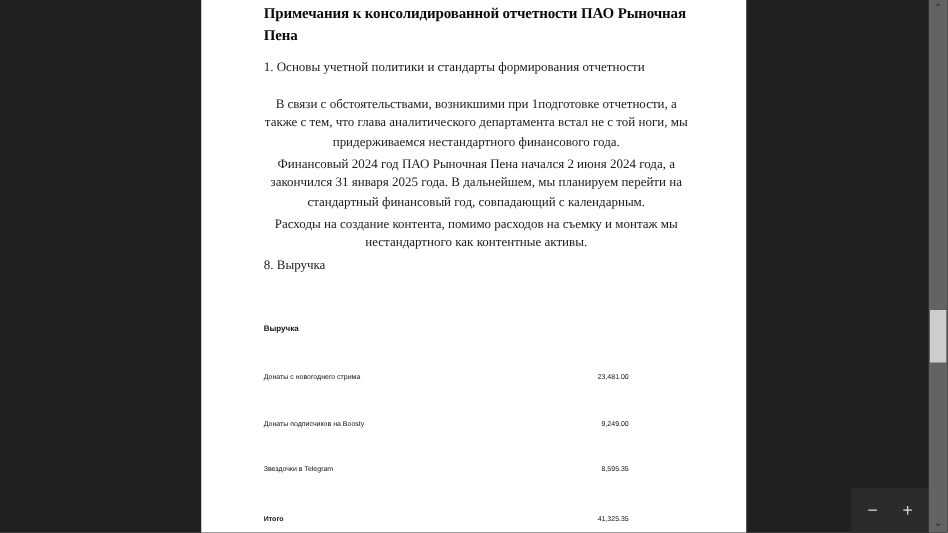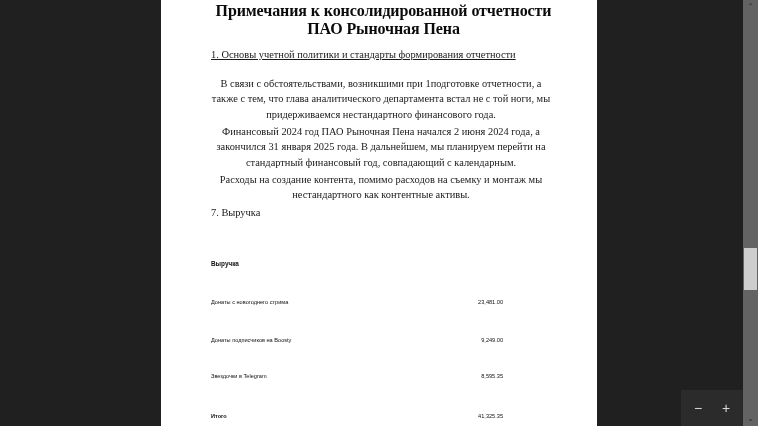--- a/index.html
+++ b/index.html
@@ -40,37 +40,36 @@
     padding: 0;
   }
 
   .doc-title {
     position: absolute;
     left: 50px;
     top: 2px;
     width: 345px;
     font-family: "Liberation Serif", serif;
     font-weight: bold;
-    font-size: 16px;
+    font-size: 12px;
     line-height: 17.5px;
     color: #0b0b0b;
     letter-spacing: -0.1px;
-    text-align: center;
   }
 
   .sec-head {
     position: absolute;
     left: 50px;
     width: 360px;
     font-family: "Liberation Serif", serif;
     font-size: 10.4px;
     line-height: 14px;
     color: #1a1a1a;
   }
-  #sec1 { top: 48px; text-decoration: underline; }
+  #sec1 { top: 48px; }
   #sec2 { top: 206px; }
 
   .para {
     position: absolute;
     left: 50px;
     width: 340px;
     font-family: "Liberation Serif", serif;
     font-size: 10.4px;
     line-height: 15.3px;
     color: #1a1a1a;
@@ -180,21 +179,21 @@
       <div class="doc-title">Примечания к консолидированной отчетности ПАО Рыночная Пена</div>
 
       <div class="sec-head" id="sec1">1. Основы учетной политики и стандарты формирования отчетности</div>
 
       <div class="para" id="para1">В связи с обстоятельствами, возникшими при 1подготовке отчетности, а также с тем, что глава аналитического департамента встал не с той ноги, мы придерживаемся нестандартного финансового года.</div>
 
       <div class="para" id="para2">Финансовый 2024 год ПАО Рыночная Пена начался 2 июня 2024 года, а закончился 31 января 2025 года. В дальнейшем, мы планируем  перейти на стандартный финансовый год, совпадающий с календарным.</div>
 
       <div class="para" id="para3">Расходы на создание контента, помимо расходов на съемку и монтаж мы нестандартного как контентные активы.</div>
 
-      <div class="sec-head" id="sec2">7. Выручка</div>
+      <div class="sec-head" id="sec2">8. Выручка</div>
 
       <table id="rev-table">
         <tbody>
             <tr class="row-head">
           <td class="cell-lbl tb-out-l tb-top tb-bot" style="height:34px;">Выручка</td>
           <td class="cell-val tb-out-r tb-top tb-bot" style="width:96px;"></td>
         </tr>
         <tr>
           <td class="cell-lbl tb-out-l" style="height:38px;">Донаты с новогоднего стрима</td>
           <td class="cell-val tb-out-r">23,481.00</td>

